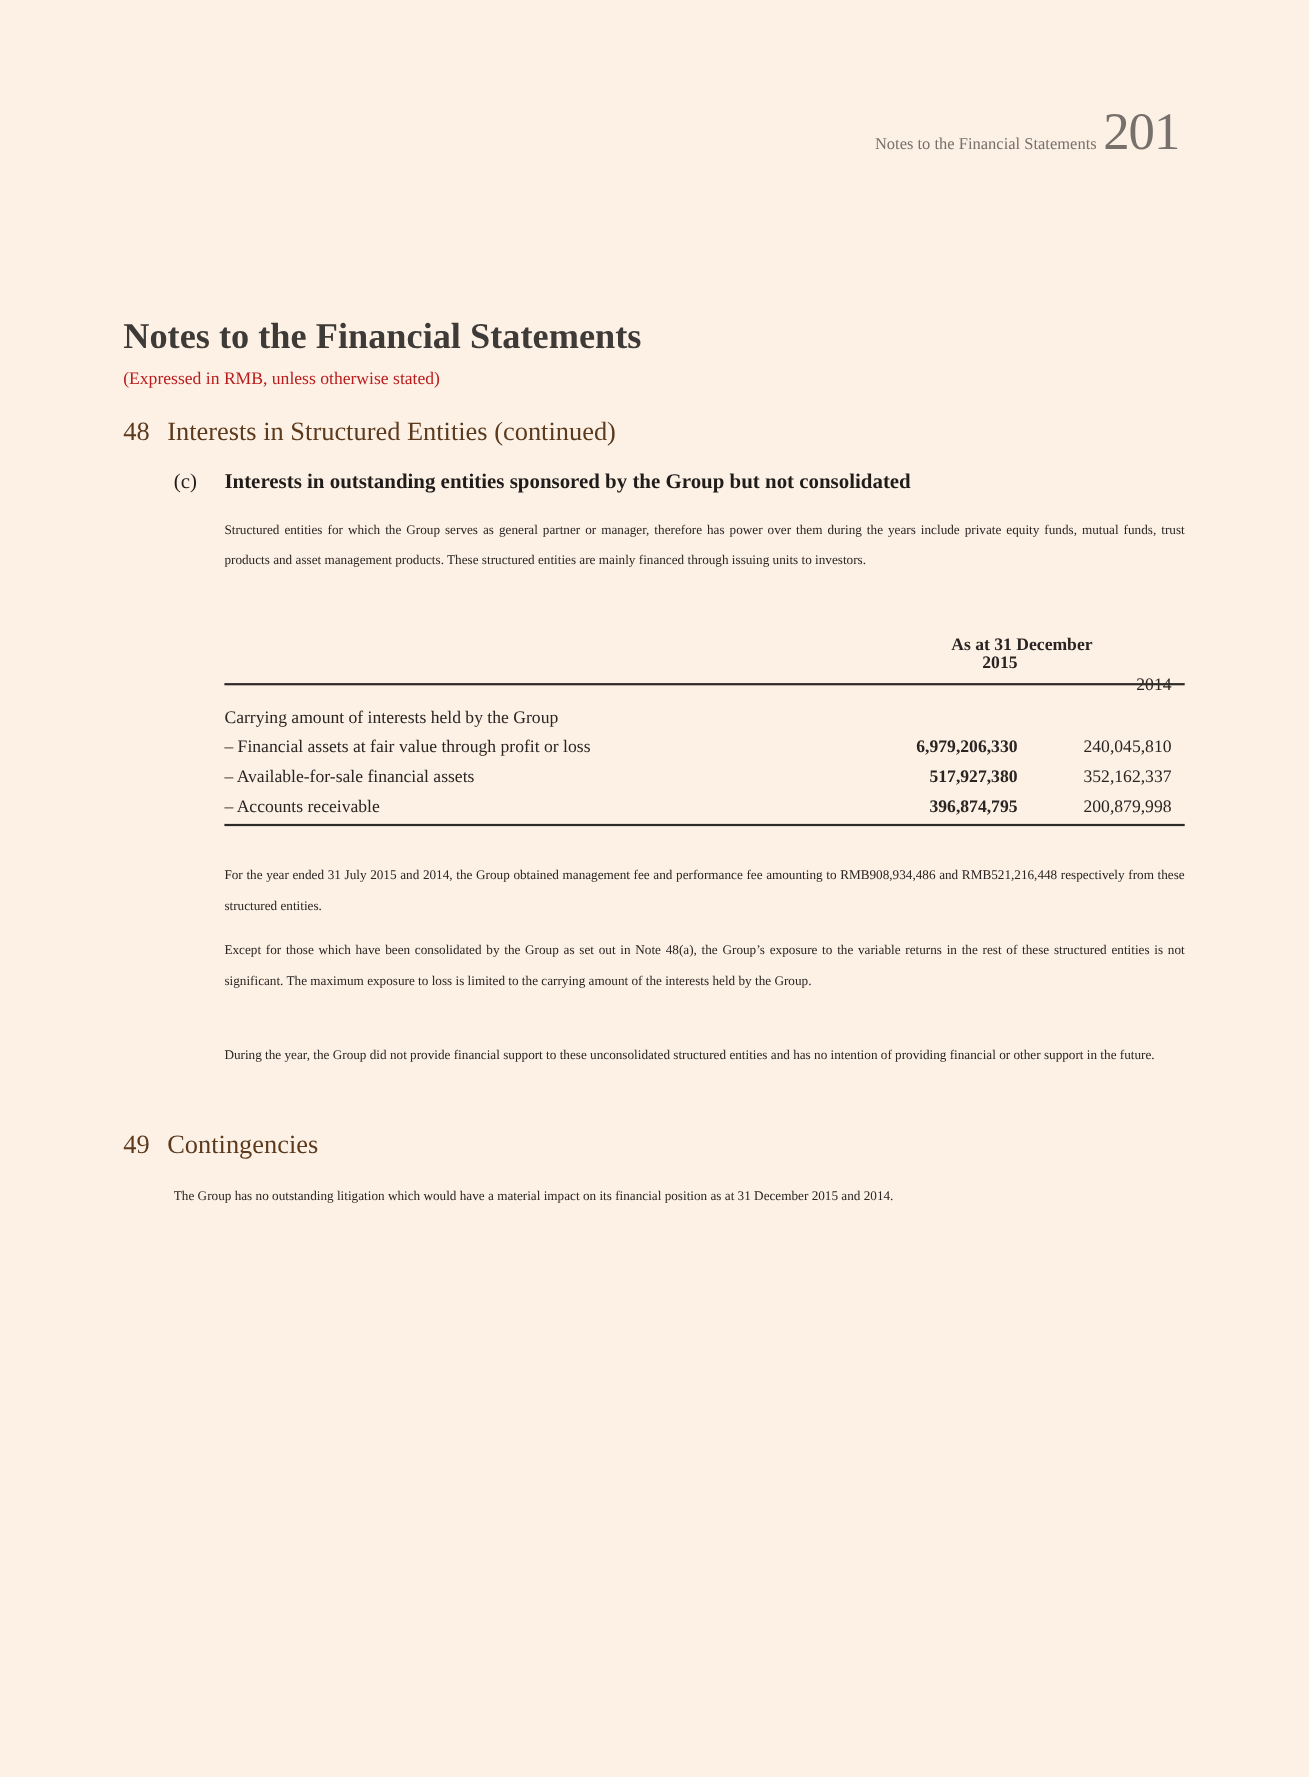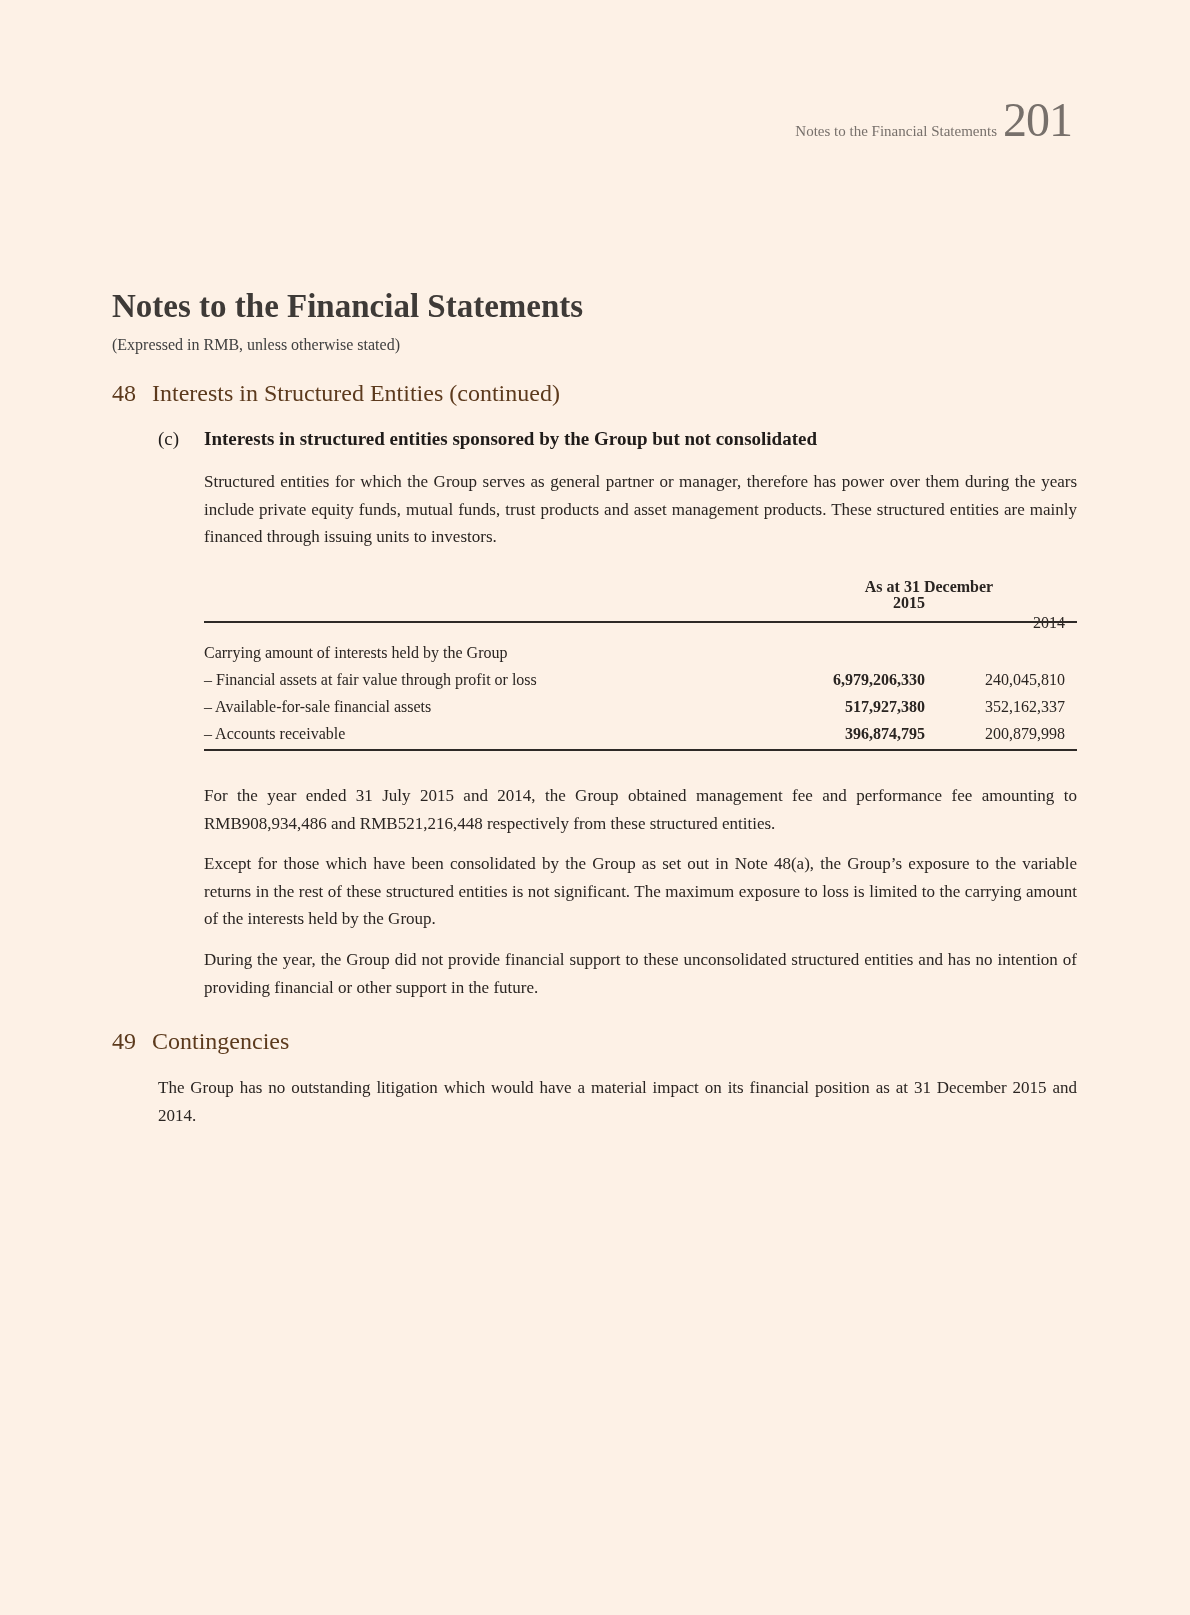--- a/index.html
+++ b/index.html
@@ -19,38 +19,38 @@
   .running-header .rh-title { font-size: 15px; }
   .running-header .rh-page { font-size: 48px; line-height: 1; letter-spacing: -1px; }
 
   .page-title {
     position: absolute; left: 112px; top: 288px;
     font-size: 33px; font-weight: bold; color: #3e3a37;
     margin: 0;
   }
   .page-subtitle {
     position: absolute; left: 112px; top: 336px;
-    font-size: 16px; color: #404040;
+    font-size: 16px; color: #b91c1c;
   }
   .section-heading {
     position: absolute; left: 112px;
     font-size: 24px; color: #5c3a1d;
     display: flex; gap: 16px; align-items: flex-end;
   }
   .sub-heading {
     position: absolute; left: 158px; top: 428px;
     font-size: 19px; color: #201c1a;
     display: flex;
   }
   .sub-heading .sh-num { width: 46px; }
   .sub-heading .sh-title { font-weight: bold; }
 
   .para {
     position: absolute; left: 204px; width: 873px;
-    font-size: 17px; line-height: 27.5px;
+    font-size: 12px; line-height: 27.5px;
     text-align: justify; text-align-last: left;
     margin: 0;
   }
   .para.wide { left: 158px; width: 919px; }
 
   .fin-table {
     position: absolute; left: 204px; top: 566px; width: 873px;
     font-size: 16px;
   }
   .th-group {
@@ -79,21 +79,21 @@
 <h1 class="page-title">Notes to the Financial Statements</h1>
 <div class="page-subtitle">(Expressed in RMB, unless otherwise stated)</div>
 
 <div class="section-heading" style="top:380px">
   <span>48</span>
   <span>Interests in Structured Entities (continued)</span>
 </div>
 
 <div class="sub-heading">
   <span class="sh-num">(c)</span>
-  <span class="sh-title">Interests in structured entities sponsored by the Group but not consolidated</span>
+  <span class="sh-title">Interests in outstanding entities sponsored by the Group but not consolidated</span>
 </div>
 
 <p class="para" style="top:468px">Structured entities for which the Group serves as general partner or manager, therefore has power over them during the years include private equity funds, mutual funds, trust products and asset management products. These structured entities are mainly financed through issuing units to investors.</p>
 
 <div class="fin-table">
   <div class="th-group">As at 31 December</div>
   <div class="th-years">
     <span class="th-2015">2015</span>
     <span class="th-2014">2014</span>
   </div>

